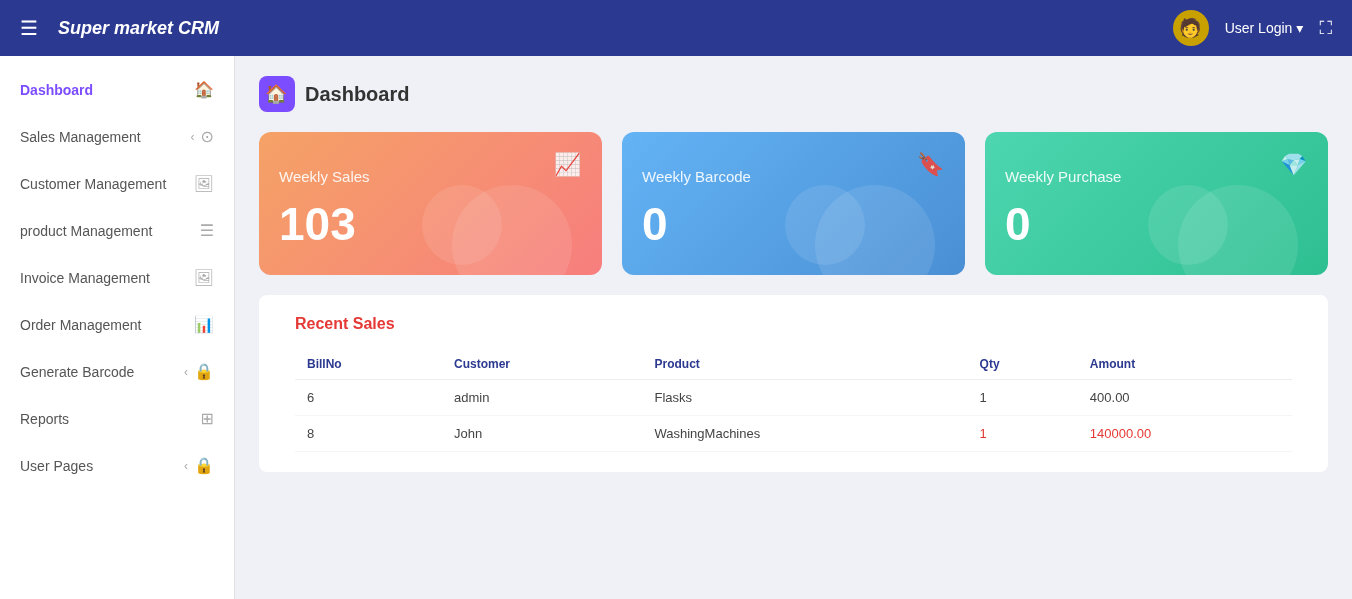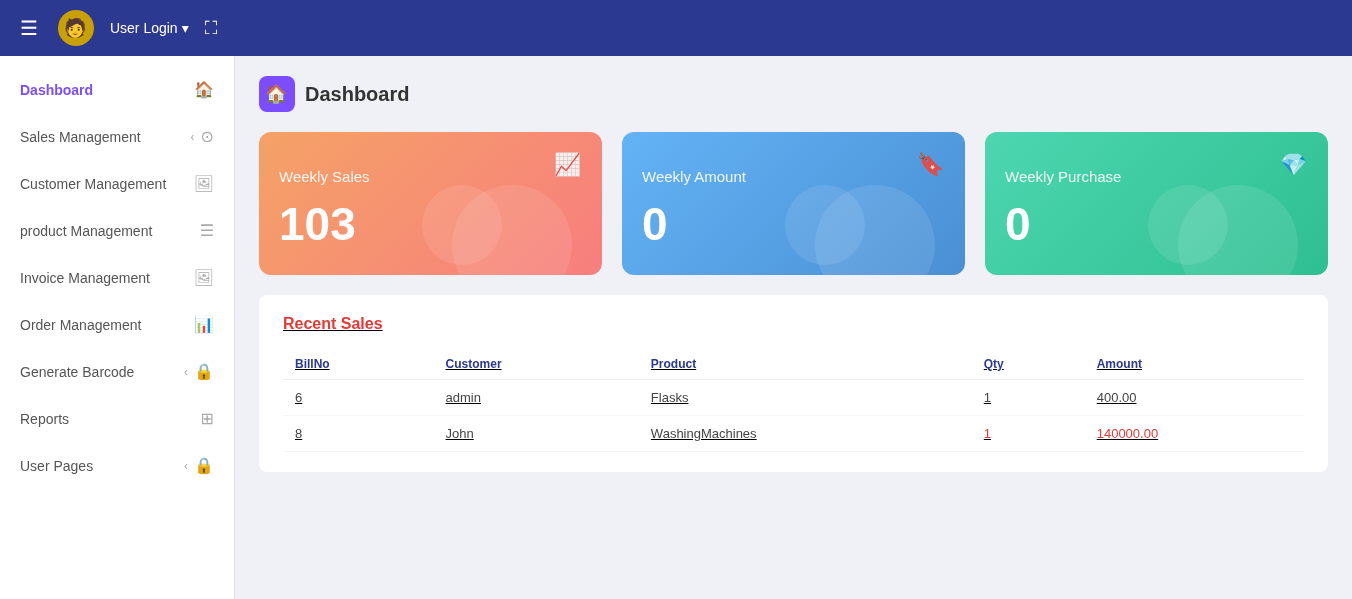--- a/index.html
+++ b/index.html
@@ -174,22 +174,21 @@
     }
     .stat-card::after {
       width: 80px; height: 80px;
       bottom: 10px; right: 100px;
     }
 
     
     .recent-sales-card {
       background: #fff;
       border-radius: 8px;
-      padding: 20px 24px;
-      text-decoration: underline;
+      padding: 20px 36px;
     }
     .recent-sales-title {
       color: #e53935;
       font-size: 16px;
       font-weight: 700;
       margin-bottom: 16px;
     }
     table {
       width: 100%;
       border-collapse: collapse;
@@ -209,20 +208,21 @@
       border-bottom: 1px solid #f5f5f5;
     }
     td.red { color: #e53935; }
     th.right, td.right { text-align: left; margin-top: 22px; }
   </style>
 </head>
 <body>
 
 <nav class="topnav">
   <span class="topnav-menu-icon">☰</span>
+  <span class="topnav-brand">Super market CRM</span>
   <div class="topnav-right">
     <div class="avatar">🧑</div>
     <span class="user-login-btn">
       <span>User Login</span>
       <span>▾</span>
     </span>
     <span class="expand-icon">⛶</span>
   </div>
 </nav>
 
@@ -304,21 +304,21 @@
 
     <div class="stat-cards">
 
     <div class="stat-card sales">
     <div class="stat-card-icon">📈</div>
     <div class="stat-card-title">Weekly Sales</div>
     <div class="stat-card-value">103</div>
   </div>
         <div class="stat-card orders">
     <div class="stat-card-icon">🔖</div>
-    <div class="stat-card-title">Weekly Amount</div>
+    <div class="stat-card-title">Weekly Barcode</div>
     <div class="stat-card-value">0</div>
   </div>
         <div class="stat-card purchase">
     <div class="stat-card-icon">💎</div>
     <div class="stat-card-title">Weekly Purchase</div>
     <div class="stat-card-value">0</div>
   </div>
       </div>
 
     <div class="recent-sales-card">

